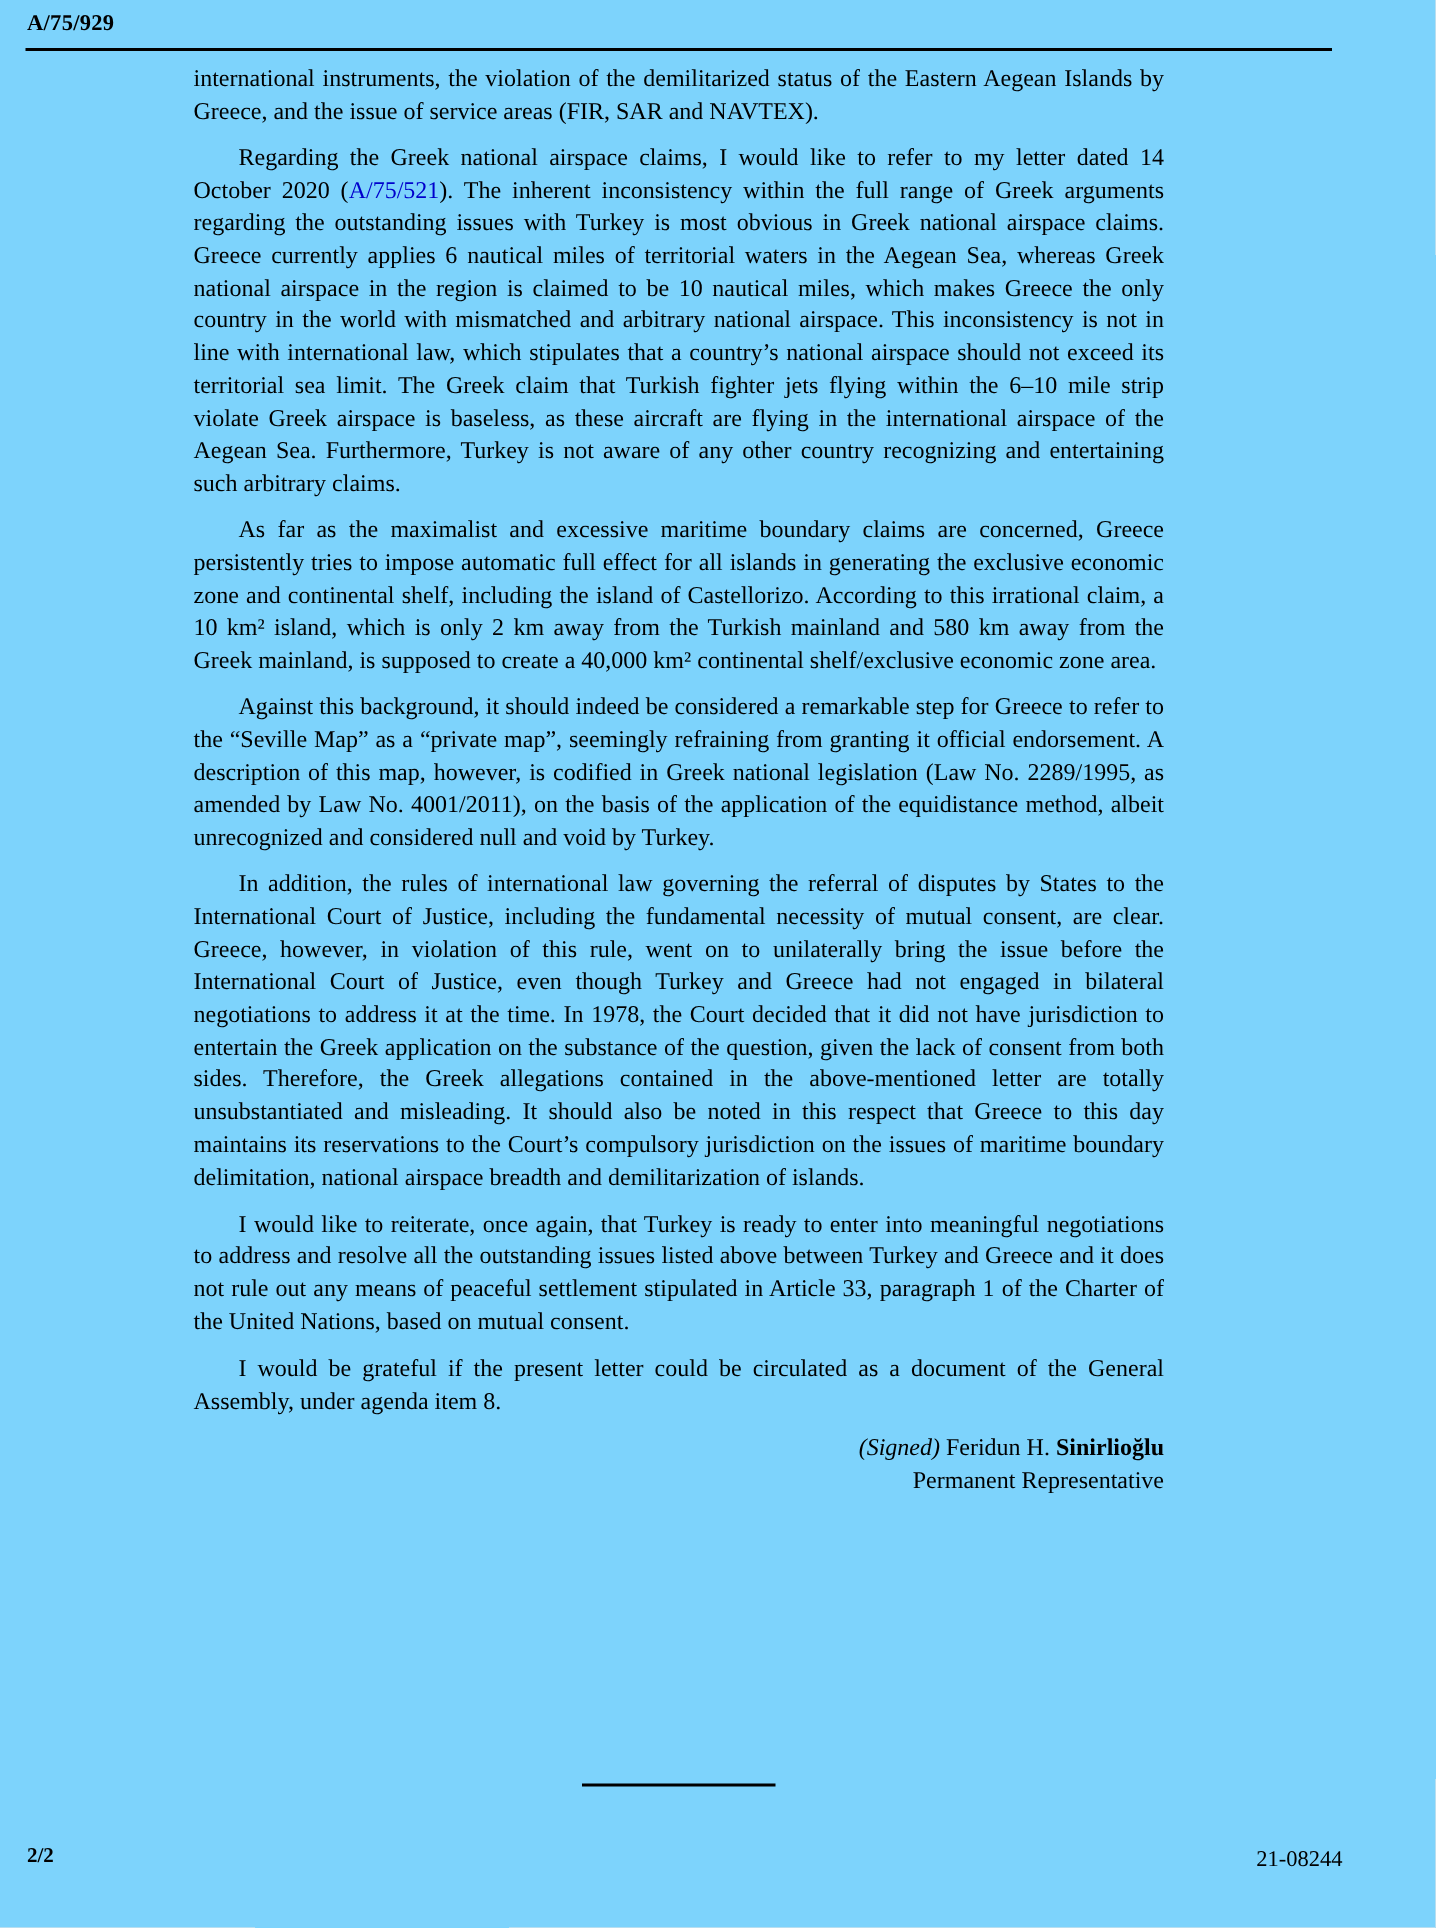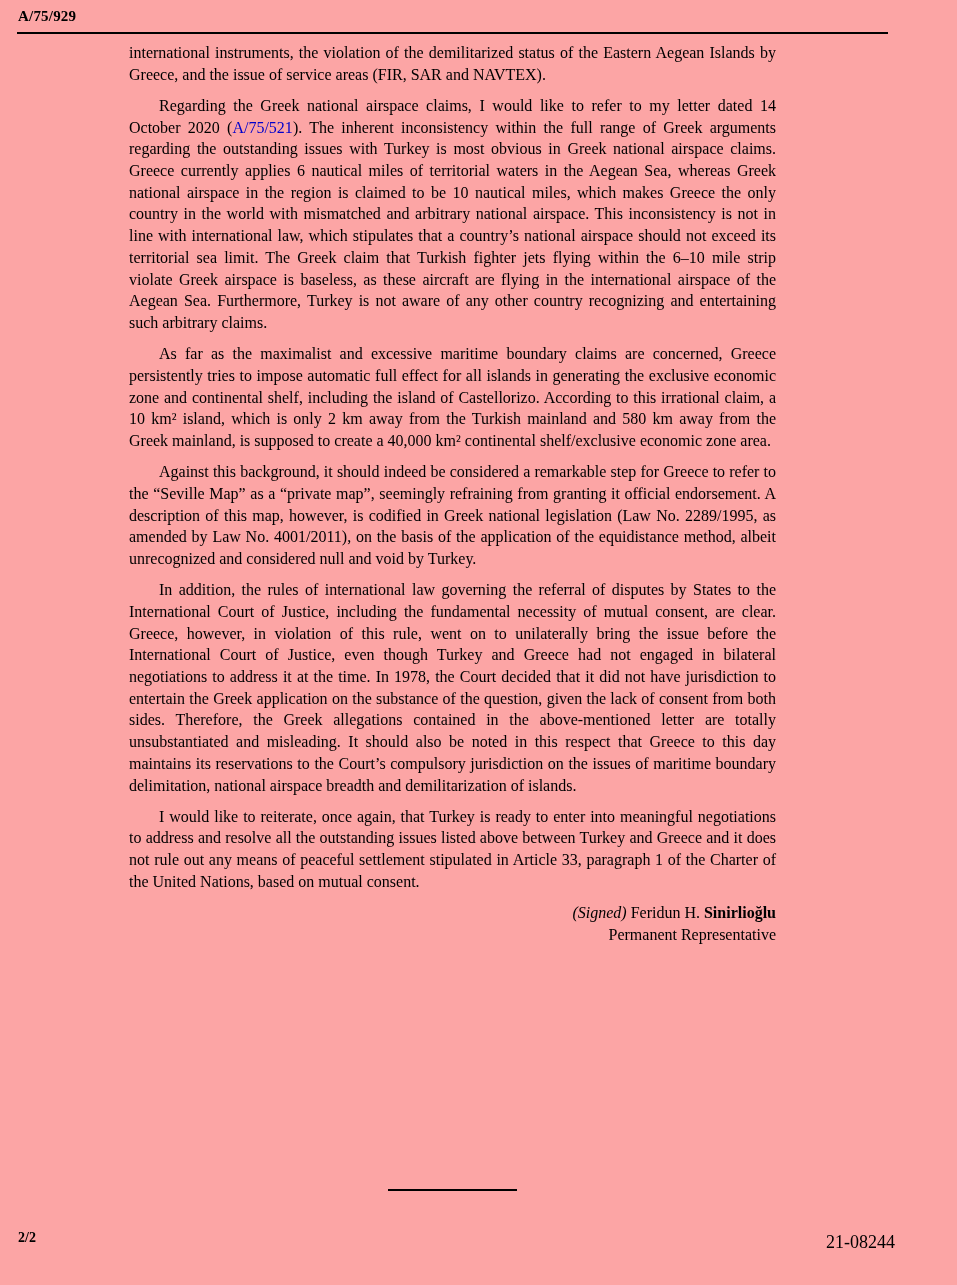--- a/index.html
+++ b/index.html
@@ -5,21 +5,21 @@
   html, body {
     margin: 0;
     padding: 0;
     background: #e8e8e8;
   }
   .page {
     position: relative;
     width: 957px;
     height: 1285px;
     margin: 0 auto;
-    background: #fca5a5;
+    background: #7dd3fc;
     font-family: "Liberation Serif", "DejaVu Serif", serif;
     color: #000000;
     overflow: hidden;
   }
   .doc-symbol {
     position: absolute;
     left: 18px;
     top: 8px;
     font-size: 15px;
     font-weight: bold;
@@ -75,21 +75,21 @@
     position: absolute;
     left: 18px;
     top: 1230px;
     font-size: 14px;
     font-weight: bold;
   }
   .doc-number {
     position: absolute;
     right: 62px;
     top: 1232px;
-    font-size: 18px;
+    font-size: 15px;
   }
 </style>
 </head>
 <body>
 
 <div class="page">
 
   <div class="doc-symbol">A/75/929</div>
   <div class="header-rule"></div>
 
@@ -100,20 +100,21 @@
     <p class="para indent"><span>Regarding the Greek national airspace claims, I would like to refer to my letter dated 14 October 2020 (</span><a class="doc-link" href="#">A/75/521</a><span>). The inherent inconsistency within the full range of Greek arguments regarding the outstanding issues with Turkey is most obvious in Greek national airspace claims. Greece currently applies 6 nautical miles of territorial waters in the Aegean Sea, whereas Greek national airspace in the region is claimed to be 10 nautical miles, which makes Greece the only country in the world with mismatched and arbitrary national airspace. This inconsistency is not in line with international law, which stipulates that a country’s national airspace should not exceed its territorial sea limit. The Greek claim that Turkish fighter jets flying within the 6–10 mile strip violate Greek airspace is baseless, as these aircraft are flying in the international airspace of the Aegean Sea. Furthermore, Turkey is not aware of any other country recognizing and entertaining such arbitrary claims.</span></p>
 
     <p class="para indent">As far as the maximalist and excessive maritime boundary claims are concerned, Greece persistently tries to impose automatic full effect for all islands in generating the exclusive economic zone and continental shelf, including the island of Castellorizo. According to this irrational claim, a 10 km² island, which is only 2 km away from the Turkish mainland and 580 km away from the Greek mainland, is supposed to create a 40,000 km² continental shelf/exclusive economic zone area.</p>
 
     <p class="para indent">Against this background, it should indeed be considered a remarkable step for Greece to refer to the “Seville Map” as a “private map”, seemingly refraining from granting it official endorsement. A description of this map, however, is codified in Greek national legislation (Law No. 2289/1995, as amended by Law No. 4001/2011), on the basis of the application of the equidistance method, albeit unrecognized and considered null and void by Turkey.</p>
 
     <p class="para indent">In addition, the rules of international law governing the referral of disputes by States to the International Court of Justice, including the fundamental necessity of mutual consent, are clear. Greece, however, in violation of this rule, went on to unilaterally bring the issue before the International Court of Justice, even though Turkey and Greece had not engaged in bilateral negotiations to address it at the time. In 1978, the Court decided that it did not have jurisdiction to entertain the Greek application on the substance of the question, given the lack of consent from both sides. Therefore, the Greek allegations contained in the above-mentioned letter are totally unsubstantiated and misleading. It should also be noted in this respect that Greece to this day maintains its reservations to the Court’s compulsory jurisdiction on the issues of maritime boundary delimitation, national airspace breadth and demilitarization of islands.</p>
 
     <p class="para indent">I would like to reiterate, once again, that Turkey is ready to enter into meaningful negotiations to address and resolve all the outstanding issues listed above between Turkey and Greece and it does not rule out any means of peaceful settlement stipulated in Article 33, paragraph 1 of the Charter of the United Nations, based on mutual consent.</p>
 
+    <p class="para indent">I would be grateful if the present letter could be circulated as a document of the General Assembly, under agenda item 8.</p>
 
     <div class="signature">
       <div class="sig-name"><i>(Signed)</i><span> Feridun H. </span><b>Sinirlioğlu</b></div>
       <div class="sig-title">Permanent Representative</div>
     </div>
 
   </div>
 
   <div class="footer-divider"></div>
   <div class="page-number">2/2</div>

